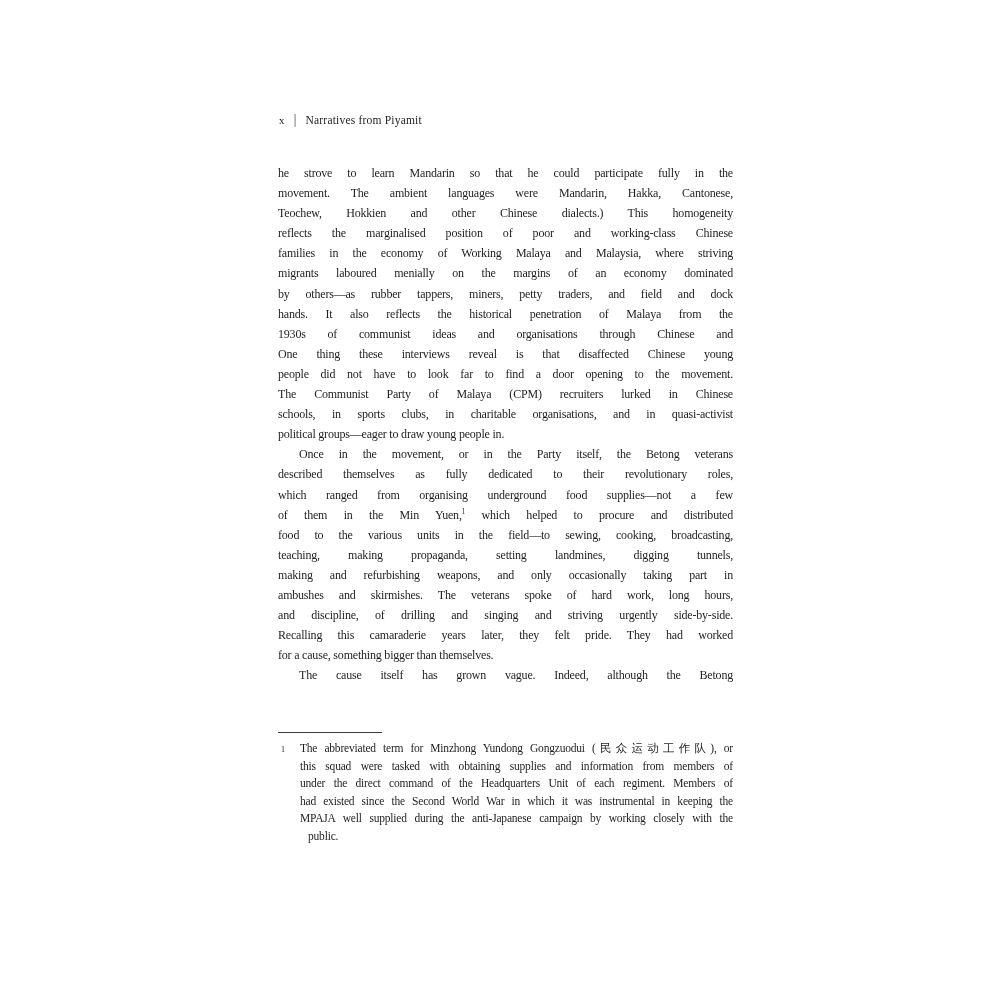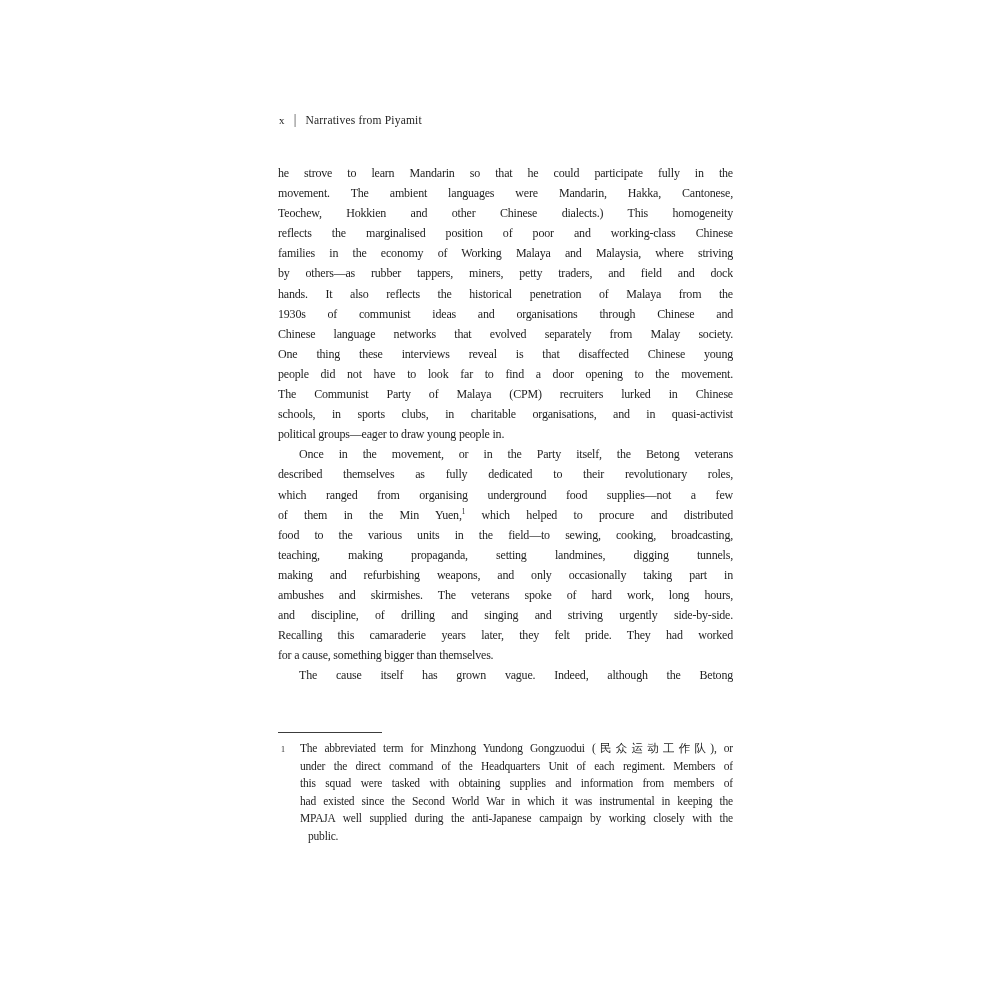--- a/index.html
+++ b/index.html
@@ -99,24 +99,24 @@
     <span class="sep">|</span>
     <span class="title">Narratives from Piyamit</span>
   </div>
 
   <div class="body-text">
       <div class="line">he strove to learn Mandarin so that he could participate fully in the</div>
       <div class="line">movement. The ambient languages were Mandarin, Hakka, Cantonese,</div>
       <div class="line">Teochew, Hokkien and other Chinese dialects.) This homogeneity</div>
       <div class="line">reflects the marginalised position of poor and working-class Chinese</div>
       <div class="line">families in the economy of Working Malaya and Malaysia, where striving</div>
+      <div class="line">migrants laboured menially on the margins of an economy dominated</div>
       <div class="line">by others—as rubber tappers, miners, petty traders, and field and dock</div>
       <div class="line">hands. It also reflects the historical penetration of Malaya from the</div>
       <div class="line">1930s of communist ideas and organisations through Chinese and</div>
-      <div class="line">Chinese language networks that evolved separately from Malay society.</div>
       <div class="line">One thing these interviews reveal is that disaffected Chinese young</div>
       <div class="line">people did not have to look far to find a door opening to the movement.</div>
       <div class="line">The Communist Party of Malaya (CPM) recruiters lurked in Chinese</div>
       <div class="line">schools, in sports clubs, in charitable organisations, and in quasi-activist</div>
       <div class="line lastline">political groups—eager to draw young people in.</div>
       <div class="line indent">Once in the movement, or in the Party itself, the Betong veterans</div>
       <div class="line">described themselves as fully dedicated to their revolutionary roles,</div>
       <div class="line">which ranged from organising underground food supplies—not a few</div>
       <div class="line">of them in the Min Yuen,<sup>1</sup> which helped to procure and distributed</div>
       <div class="line">food to the various units in the field—to sewing, cooking, broadcasting,</div>
@@ -128,21 +128,21 @@
       <div class="line lastline">for a cause, something bigger than themselves.</div>
       <div class="line indent">The cause itself has grown vague. Indeed, although the Betong</div>
     </div>
 
   <div class="footnote-rule"></div>
 
   <div class="footnote">
     <div class="fn-body">
       <span class="fn-marker">1</span>
     <div class="fn-line">The abbreviated term for Minzhong Yundong Gongzuodui (民众运动工作队), or</div>
+        <div class="fn-line">this squad were tasked with obtaining supplies and information from members of</div>
         <div class="fn-line">under the direct command of the Headquarters Unit of each regiment. Members of</div>
-        <div class="fn-line">this squad were tasked with obtaining supplies and information from members of</div>
         <div class="fn-line">had existed since the Second World War in which it was instrumental in keeping the</div>
         <div class="fn-line">MPAJA well supplied during the anti-Japanese campaign by working closely with the</div>
         <div class="fn-line lastline">public.</div>
       </div>
   </div>
 
 </div>
 
 </body></html>

